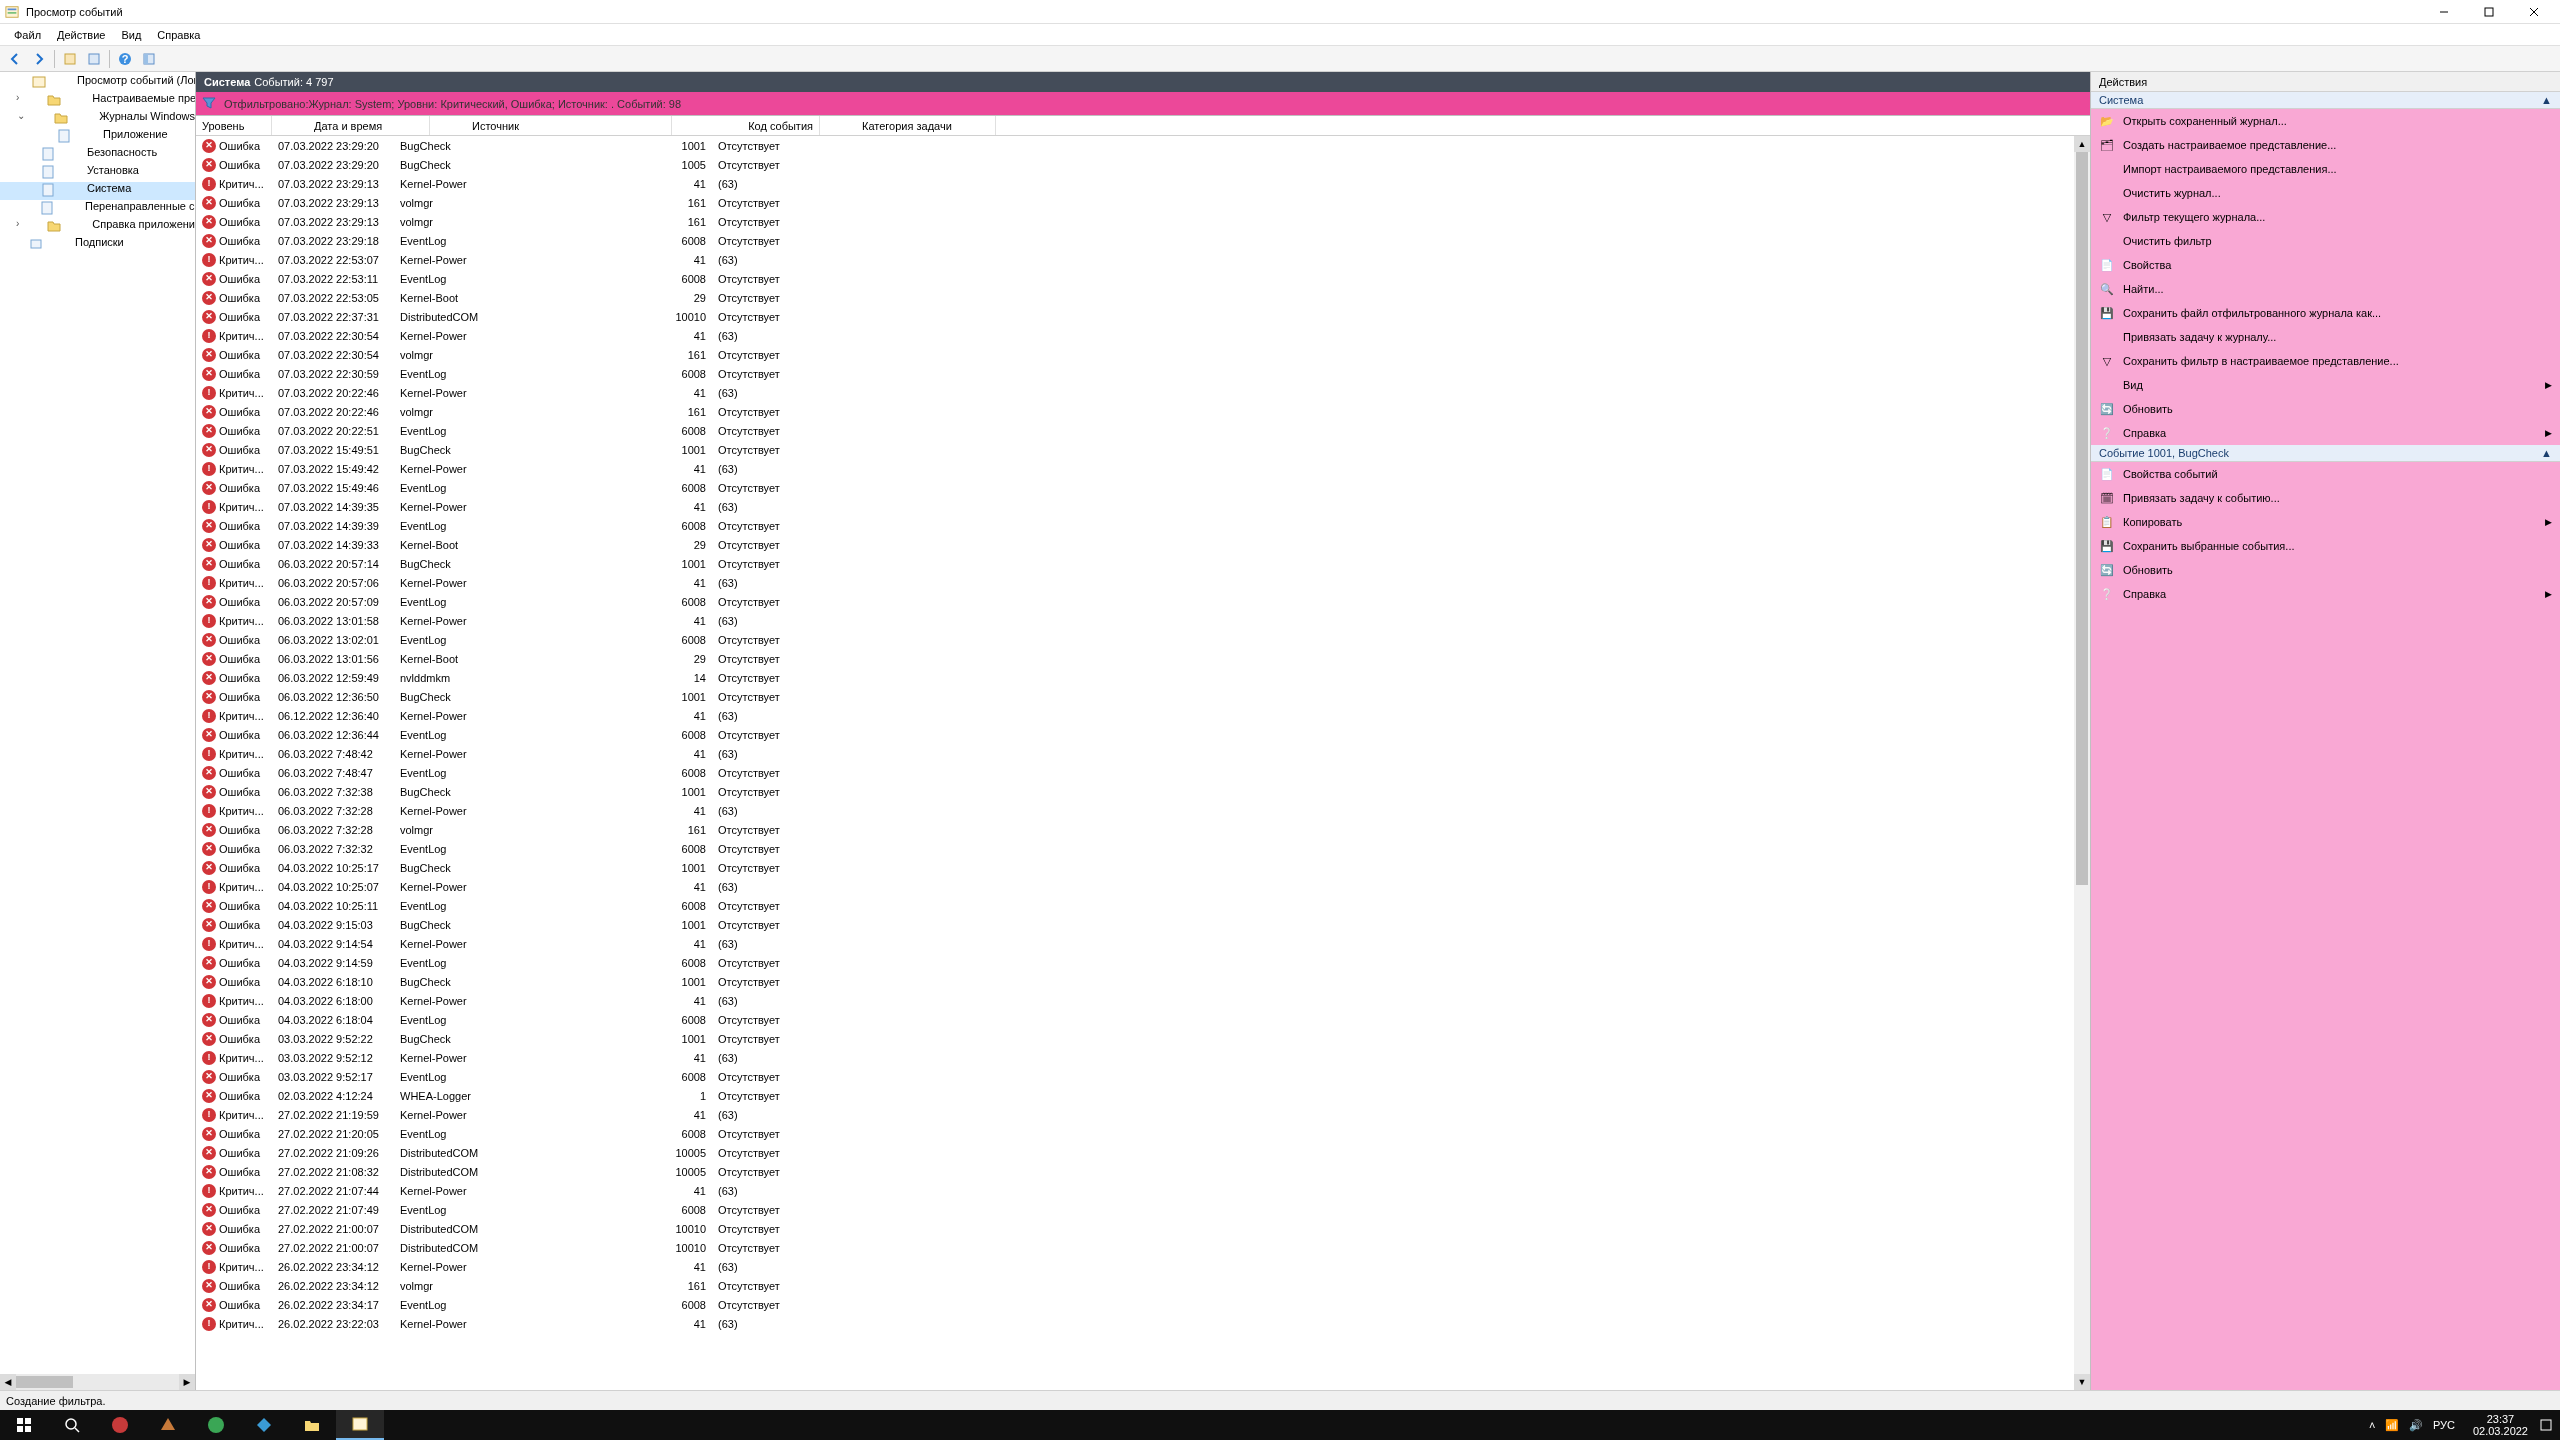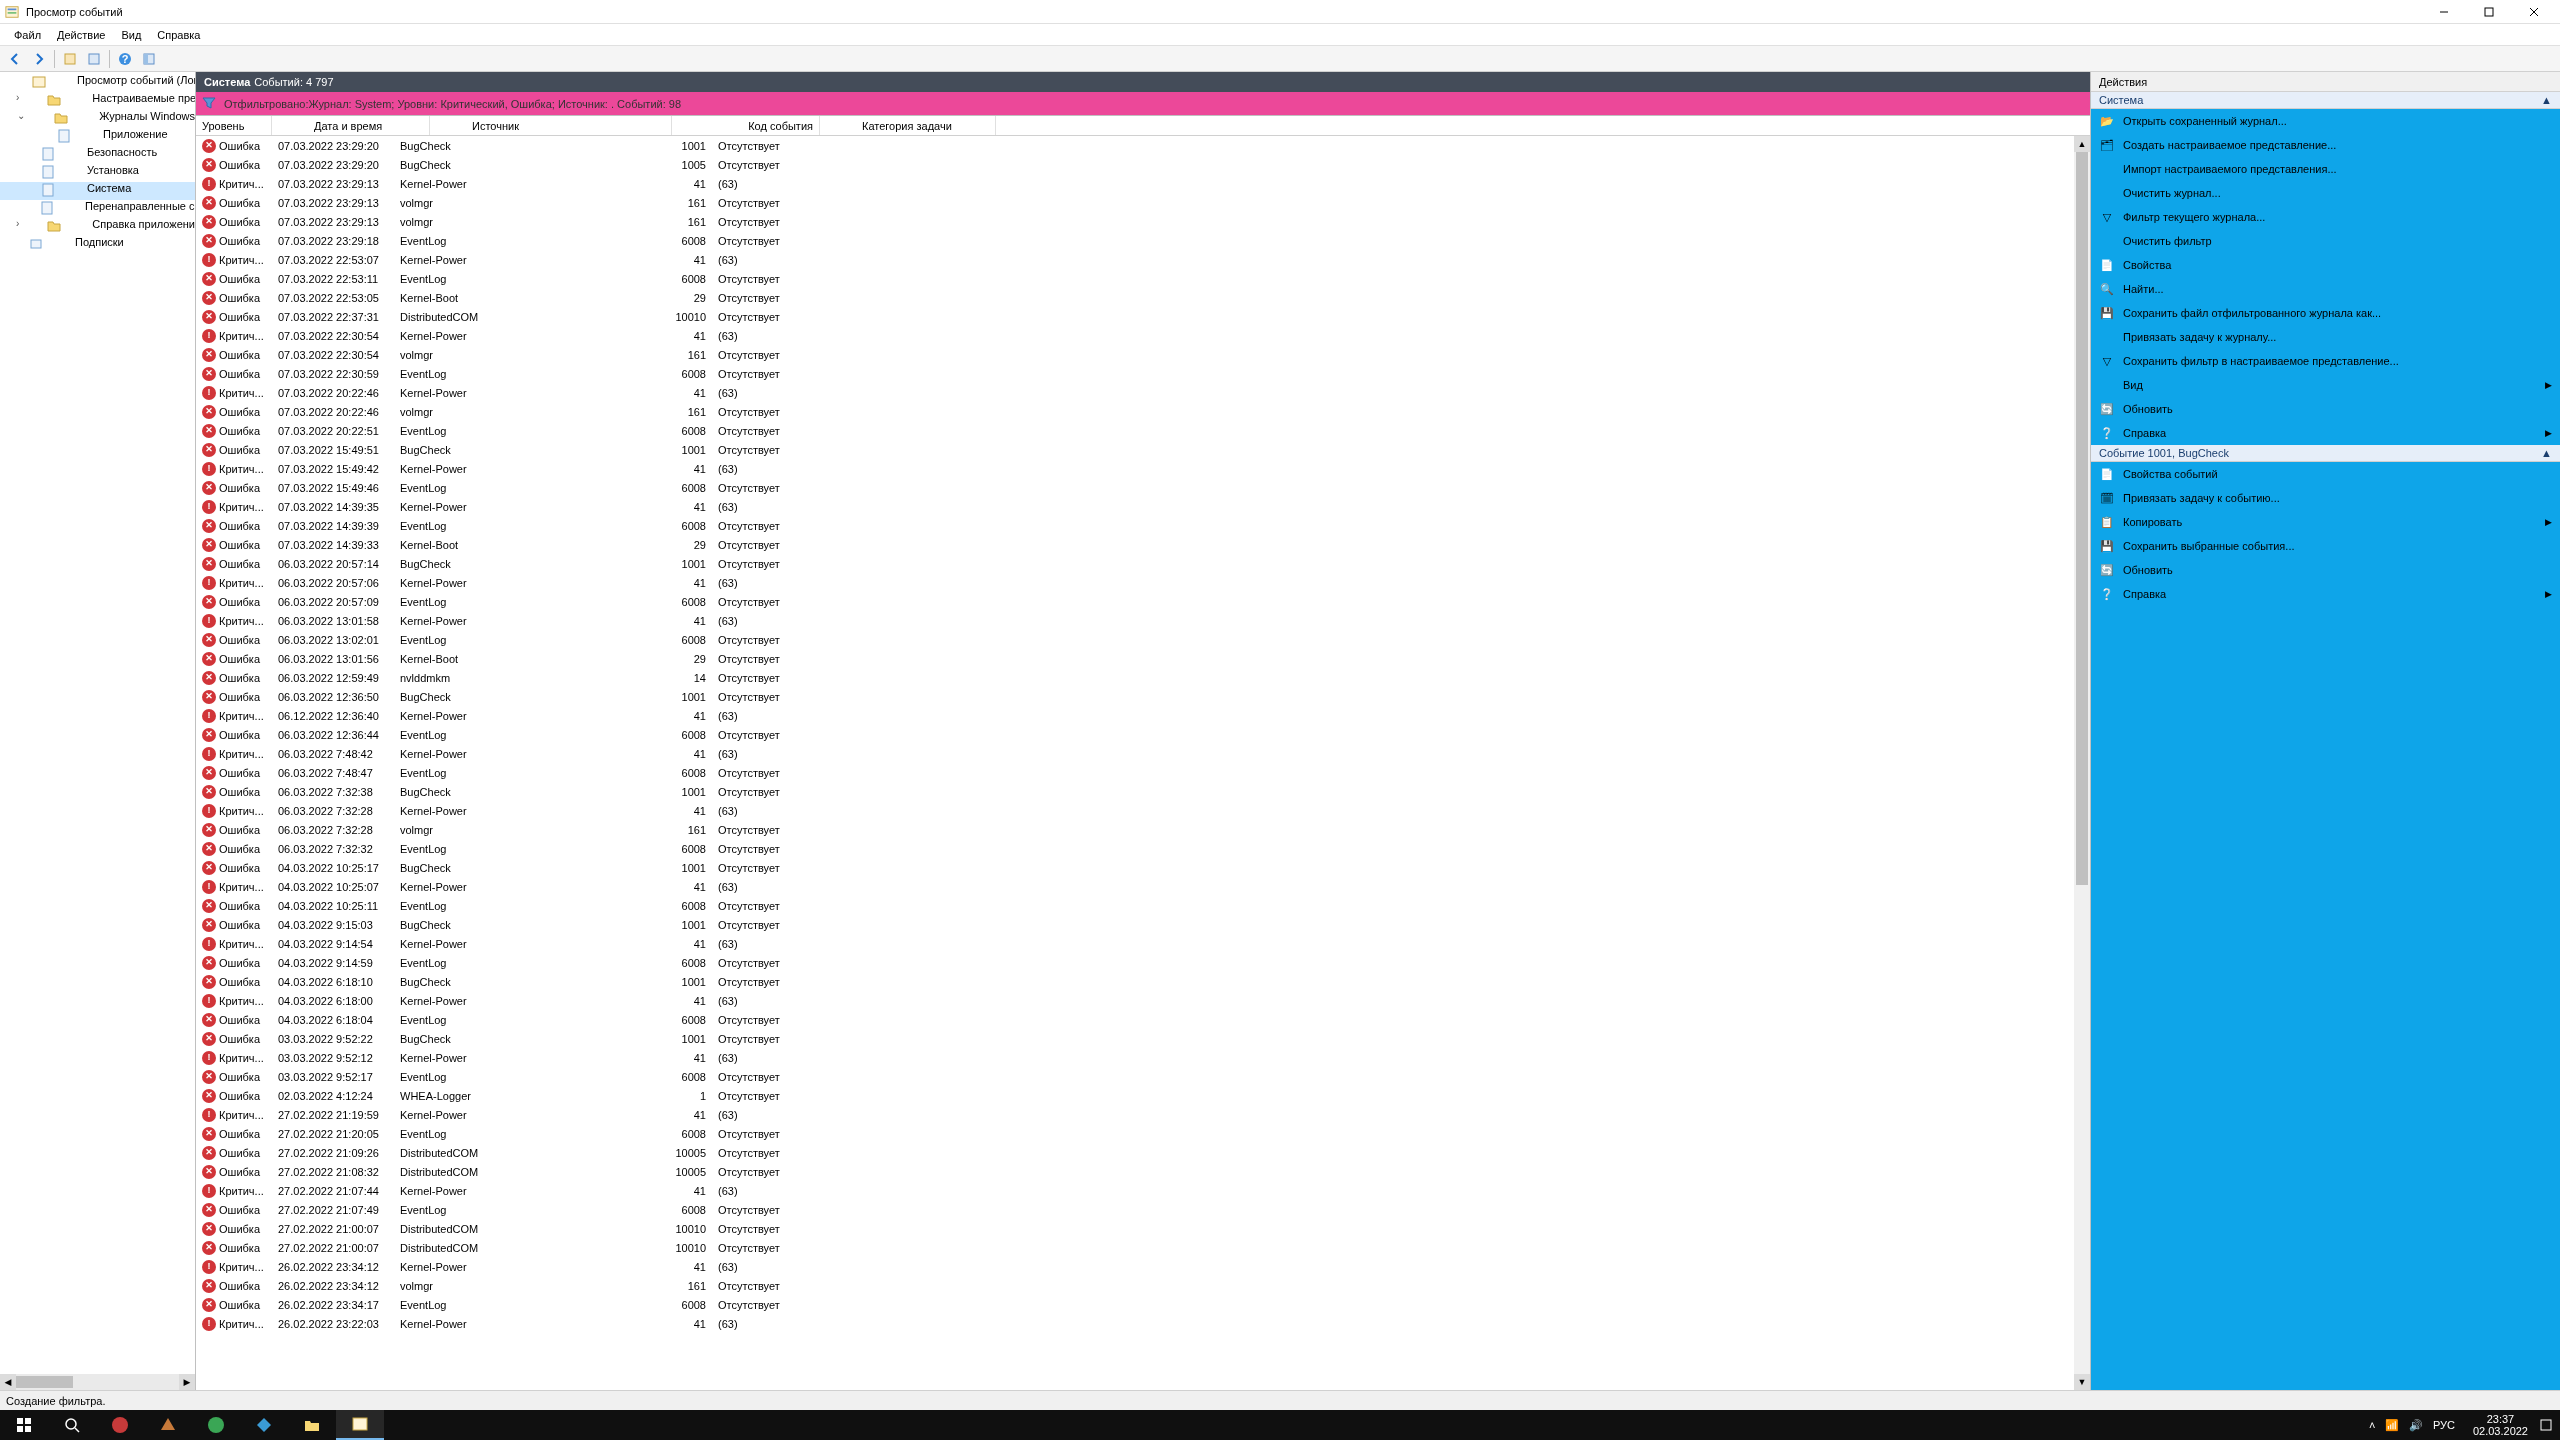--- a/index.html
+++ b/index.html
@@ -65,21 +65,21 @@
 .cell.src   { width: 206px; }
 .cell.code  { width: 112px; text-align: right; }
 .cell.task  { width: 140px; }
 
 .vscroll { position: absolute; right: 0; top: 20px; bottom: 0; width: 16px; background: #f0f0f0; }
 .vscroll .varrow { height: 16px; background: #dcdcdc; display: flex; align-items: center; justify-content: center; font-size: 9px; }
 .vscroll .vtrack { position: absolute; top: 16px; bottom: 16px; left: 0; right: 0; }
 .vscroll .vthumb { position: absolute; top: 0; left: 2px; right: 2px; height: 60%; background: #c0c0c0; }
 .vscroll .vdn { position: absolute; bottom: 0; left: 0; right: 0; }
 
-.actions-pane { width: 470px; background: #0ea5e9; border-left: 1px solid #c0c0c0; }
+.actions-pane { width: 470px; background: #f9a8d4; border-left: 1px solid #c0c0c0; }
 .actions-title { height: 20px; background: #f0f0f0; display: flex; align-items: center; padding: 0 8px; border-bottom: 1px solid #d0d0d0; font-weight: normal; }
 .actions-group { background: #e6eef9; padding: 2px 8px; color: #1a3e6e; border-bottom: 1px solid #d0d0d0; display: flex; justify-content: space-between; align-items: center; }
 .action-item { display: flex; align-items: center; height: 24px; padding: 0 8px; gap: 8px; }
 .action-item .aicon { width: 16px; height: 16px; display: flex; align-items: center; justify-content: center; }
 .action-item .alabel { color: #000; }
 .action-item .arrow { margin-left: auto; color: #000; font-size: 9px; }
 
 .statusbar { height: 20px; background: #f0f0f0; border-top: 1px solid #d0d0d0; display: flex; align-items: center; padding: 0 6px; color: #000; }
 
 

